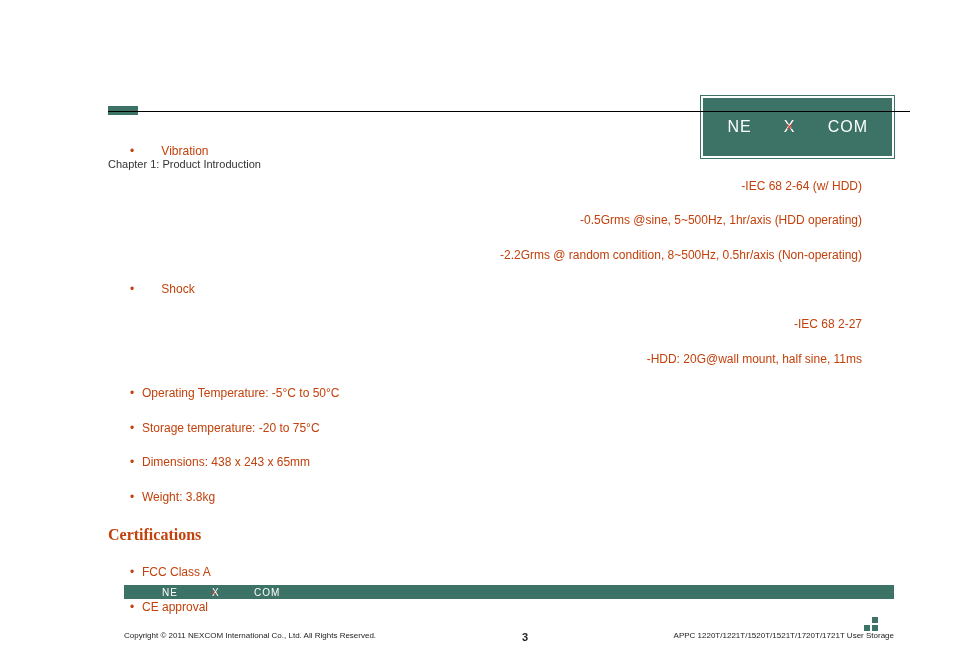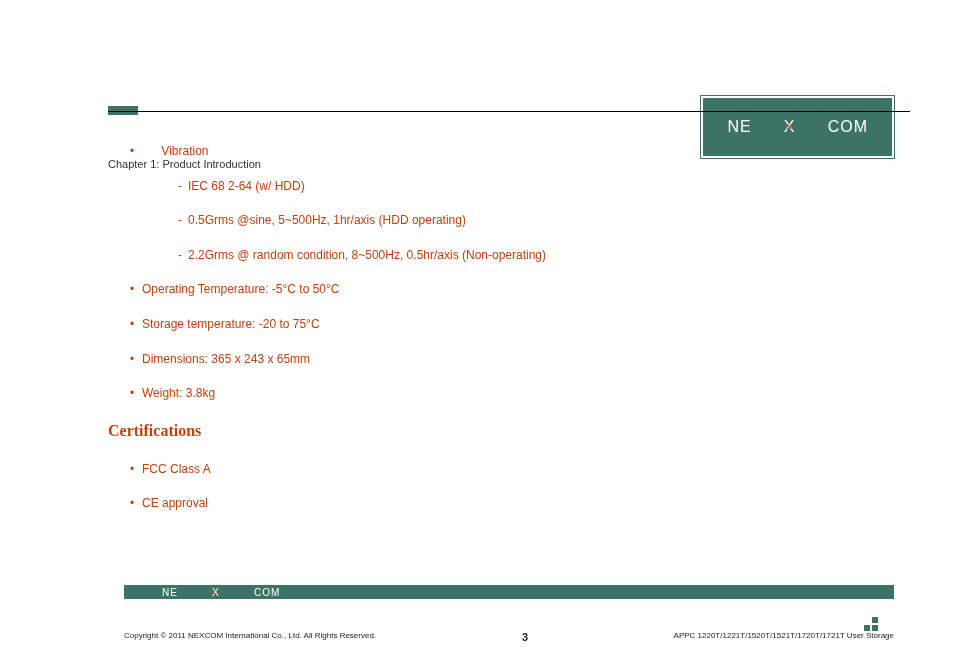--- a/index.html
+++ b/index.html
@@ -66,20 +66,21 @@
     padding-left: 18px;
   }
   .content ul.bullets > li::before {
     content: "•";
     display: inline-block;
     width: 12px;
     margin-left: -12px;
   }
   .content ul.dashes {
     padding-left: 14px;
+    text-align: right;
   }
   .content ul.dashes > li::before {
     content: "- ";
     display: inline-block;
     margin-left: -10px;
     width: 10px;
   }
   .section-heading {
     font-weight: bold;
     margin-top: 12px;
@@ -204,23 +205,30 @@
 <div class="content">
   <ul class="bullets">
     <li>
       <span>Vibration</span>
       <ul class="dashes">
         <li>IEC 68 2-64 (w/ HDD)</li>
         <li>0.5Grms @sine, 5~500Hz, 1hr/axis (HDD operating)</li>
         <li>2.2Grms @ random condition, 8~500Hz, 0.5hr/axis (Non-operating)</li>
       </ul>
     </li>
+    <li>
+      <span>Shock</span>
+      <ul class="dashes">
+        <li>IEC 68 2-27</li>
+        <li>HDD: 20G@wall mount, half sine, 11ms</li>
+      </ul>
+    </li>
     <li>Operating Temperature: -5°C to 50°C</li>
     <li>Storage temperature: -20 to 75°C</li>
-    <li>Dimensions: 365 x 243 x 65mm</li>
+    <li>Dimensions: 438 x 243 x 65mm</li>
     <li>Weight: 3.8kg</li>
   </ul>
 
   <div class="section-heading">Certifications</div>
   <ul class="bullets">
     <li>FCC Class A</li>
     <li>CE approval</li>
   </ul>
 </div>
 

